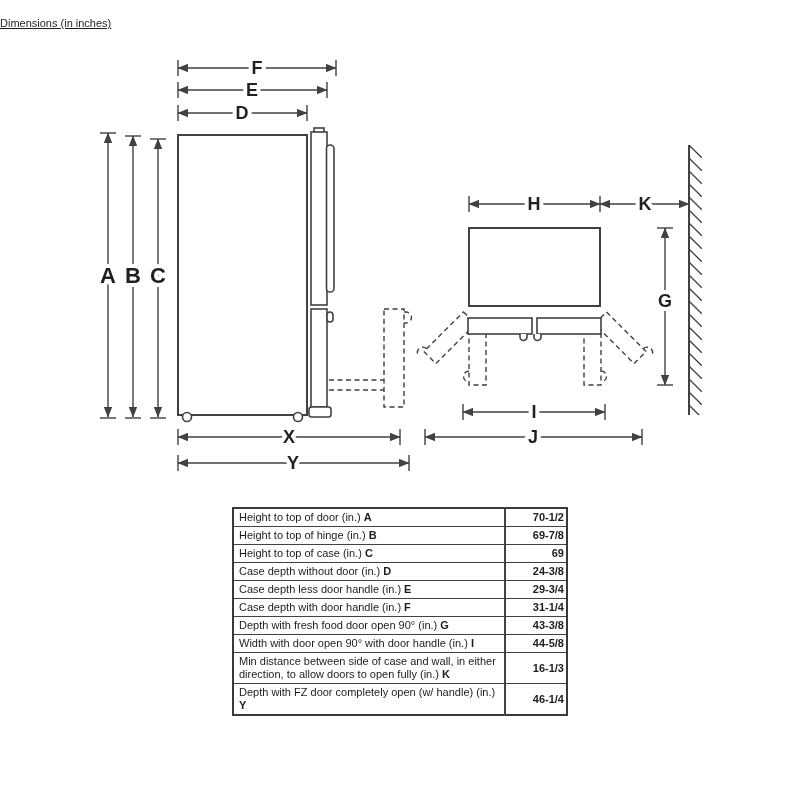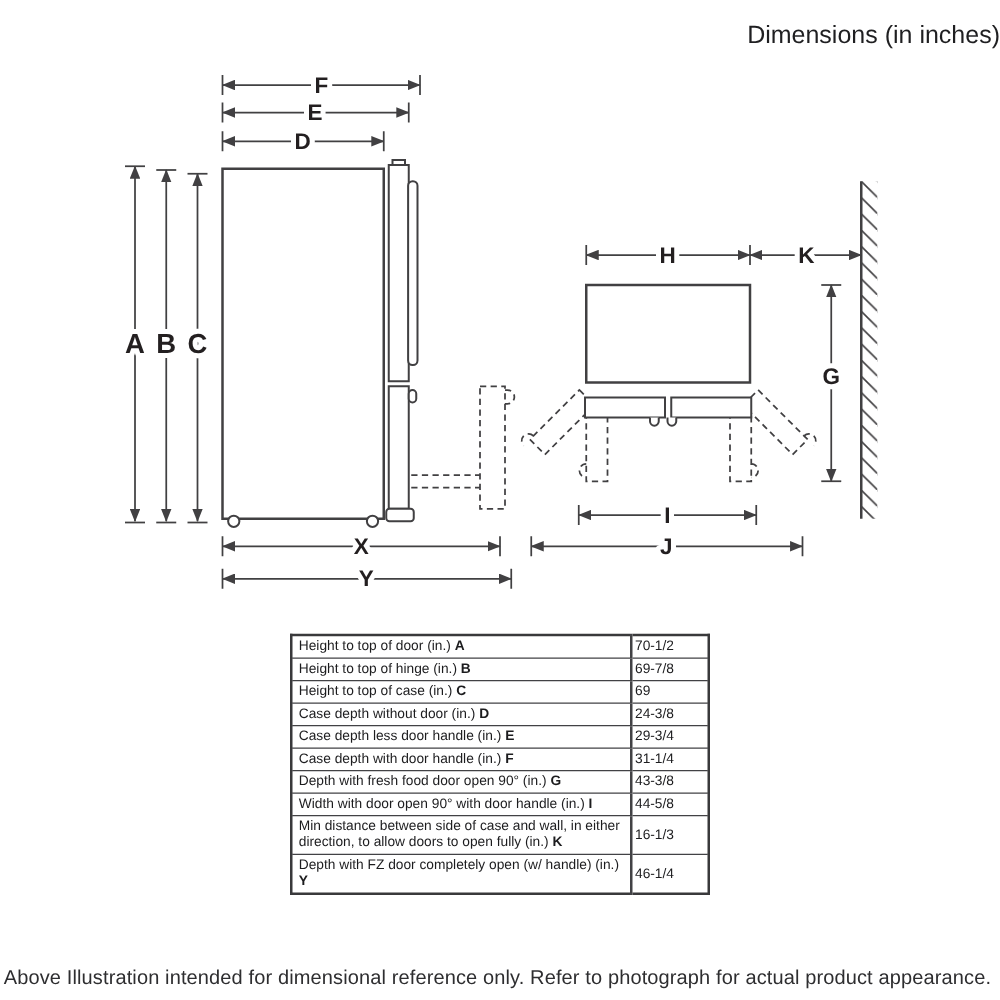--- a/index.html
+++ b/index.html
@@ -1,35 +1,35 @@
 <!DOCTYPE html>
 <html><head>
 <meta charset="utf-8">
 <style>
   html,body{margin:0;padding:0;background:#fff;}
   #page{position:relative;width:800px;height:800px;background:#fff;overflow:hidden;
         font-family:"Liberation Sans",sans-serif;color:#1f1f21;}
-  #title{position:absolute;top:17px;left:0;width:800px;text-align:right;
-         font-size:20px;color:#1f1f21;}
+  #title{position:absolute;top:17px;left:0;width:800px;text-align:left;
+         font-size:11px;color:#1f1f21;text-decoration:underline;}
   #diagram{position:absolute;top:0;left:0;}
   
   .dl{stroke:#414042;stroke-width:1.4;fill:none;}
   .tick{stroke:#414042;stroke-width:1.4;fill:none;}
   .shape{stroke:#414042;stroke-width:1.6;fill:#fff;}
   .shape2{stroke:#414042;stroke-width:2;fill:#fff;}
   .dashed{stroke:#414042;stroke-width:1.4;fill:none;stroke-dasharray:5 3.5;}
   .dimlbl{font-family:"Liberation Sans",sans-serif;font-weight:bold;font-size:18px;
           fill:#231f20;text-anchor:middle;dominant-baseline:central;
           paint-order:stroke;stroke:#fff;stroke-width:8px;stroke-linejoin:round;}
   .dimlbl.big{font-size:22px;}
   
   #dims-table{position:absolute;left:232px;top:507px;width:336px;border-collapse:collapse;
       border:2px solid #39393b;font-size:11px;line-height:13px;color:#1c1c1e;table-layout:fixed;}
   #dims-table td{border:1px solid #424245;padding:2px 5px;vertical-align:middle;}
-  #dims-table td.val{width:56px;text-align:left;font-weight:normal;border-left-width:2px;padding:2px 2px;}
+  #dims-table td.val{width:56px;text-align:right;font-weight:bold;border-left-width:2px;padding:2px 2px;}
   #dims-table tr{height:17px;}
   #dims-table tr.k-row{height:30px;}
   #dims-table tr.tall{height:24px;}
   #footnote{position:absolute;left:3px;top:774px;width:797px;font-size:16px;
             letter-spacing:0.1px;color:#2e2e30;}
 </style>
 </head>
 <body>
 
 <div id="page">
@@ -216,15 +216,14 @@
         <td><span>Min distance between side of case and wall, in either direction, to allow doors to open fully (in.)</span> <b>K</b></td>
         <td class="val">16-1/3</td>
       </tr>
       <tr class="tall">
         <td><span>Depth with FZ door completely open (w/ handle) (in.)</span> <b>Y</b></td>
         <td class="val">46-1/4</td>
       </tr>
     </tbody>
   </table>
 
-  <div id="footnote">Above Illustration intended for dimensional reference only. Refer to photograph for actual product appearance.</div>
 
 </div>
 
 </body></html>

